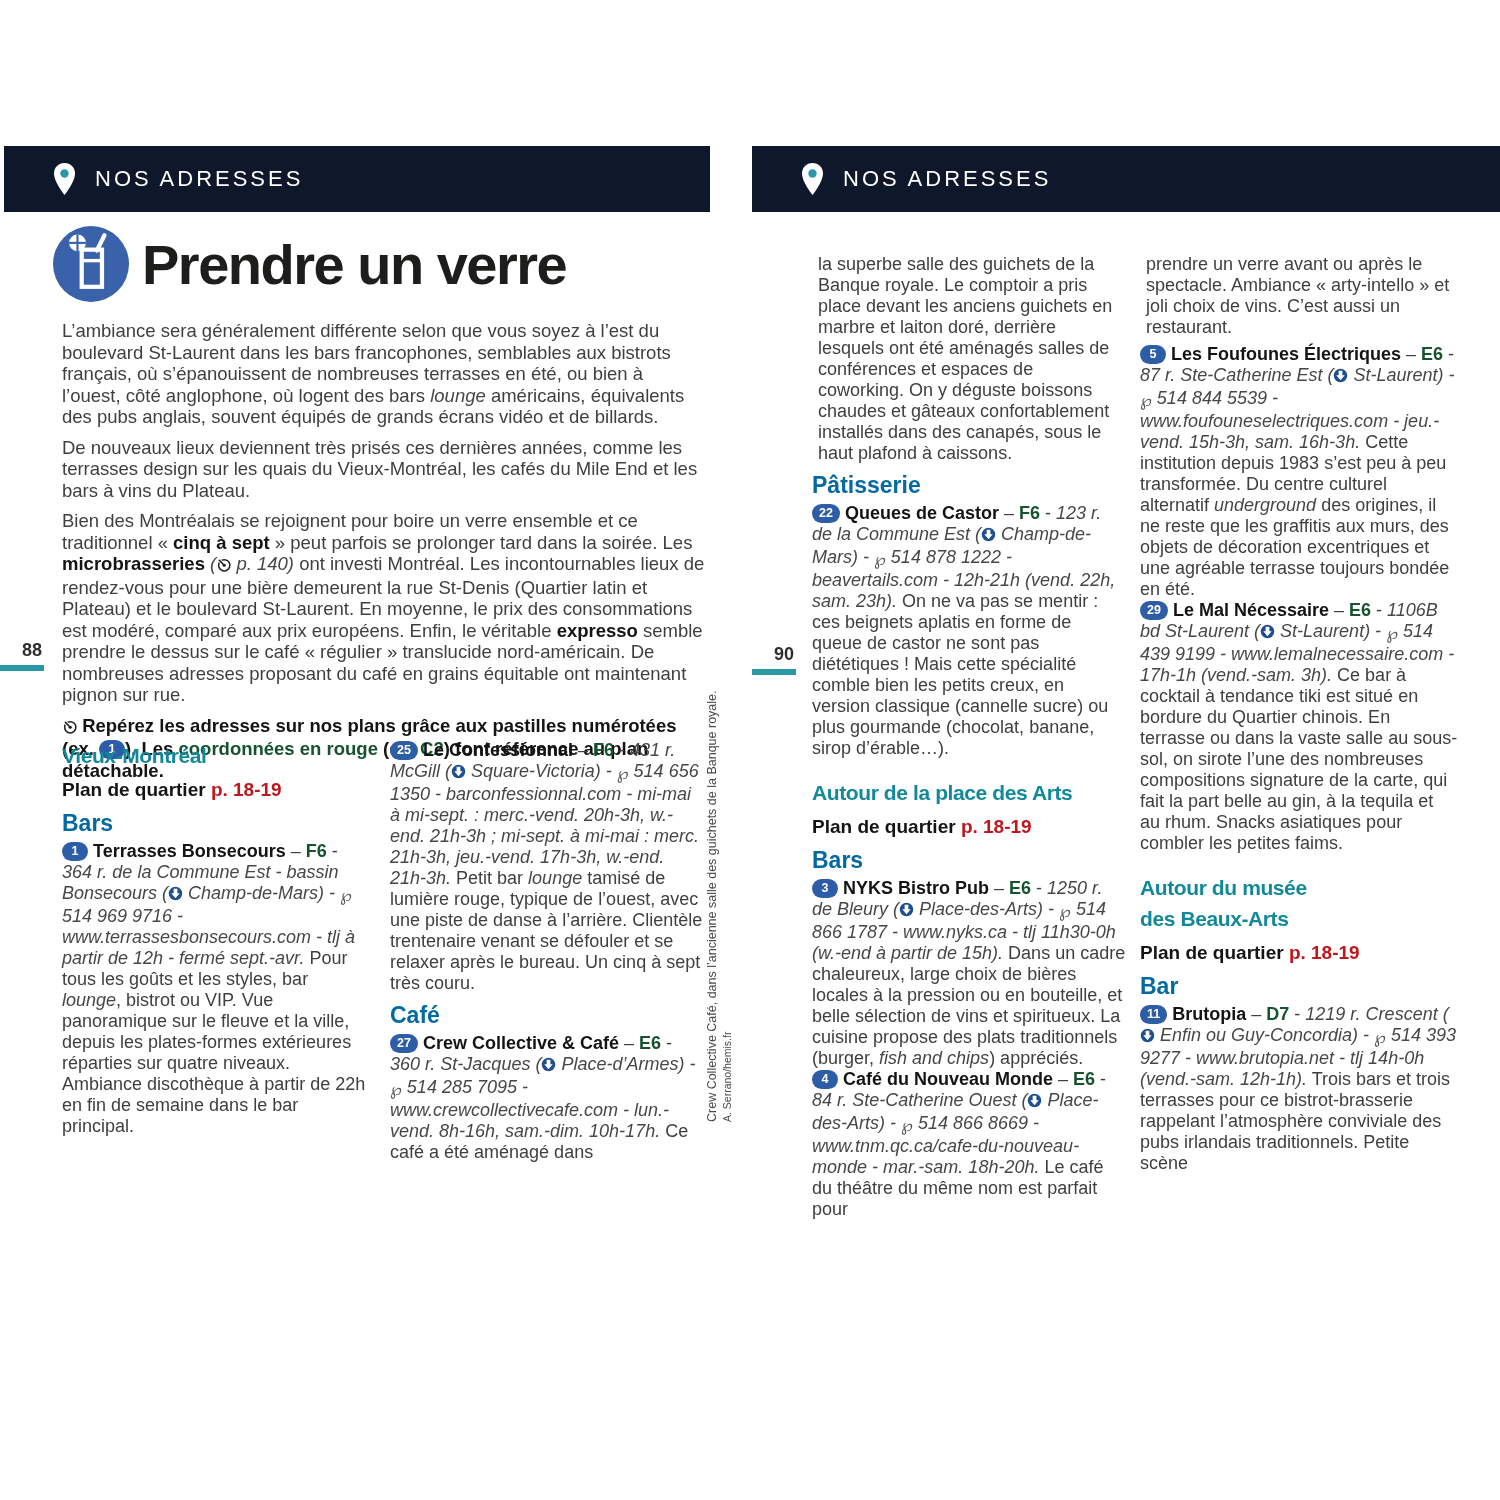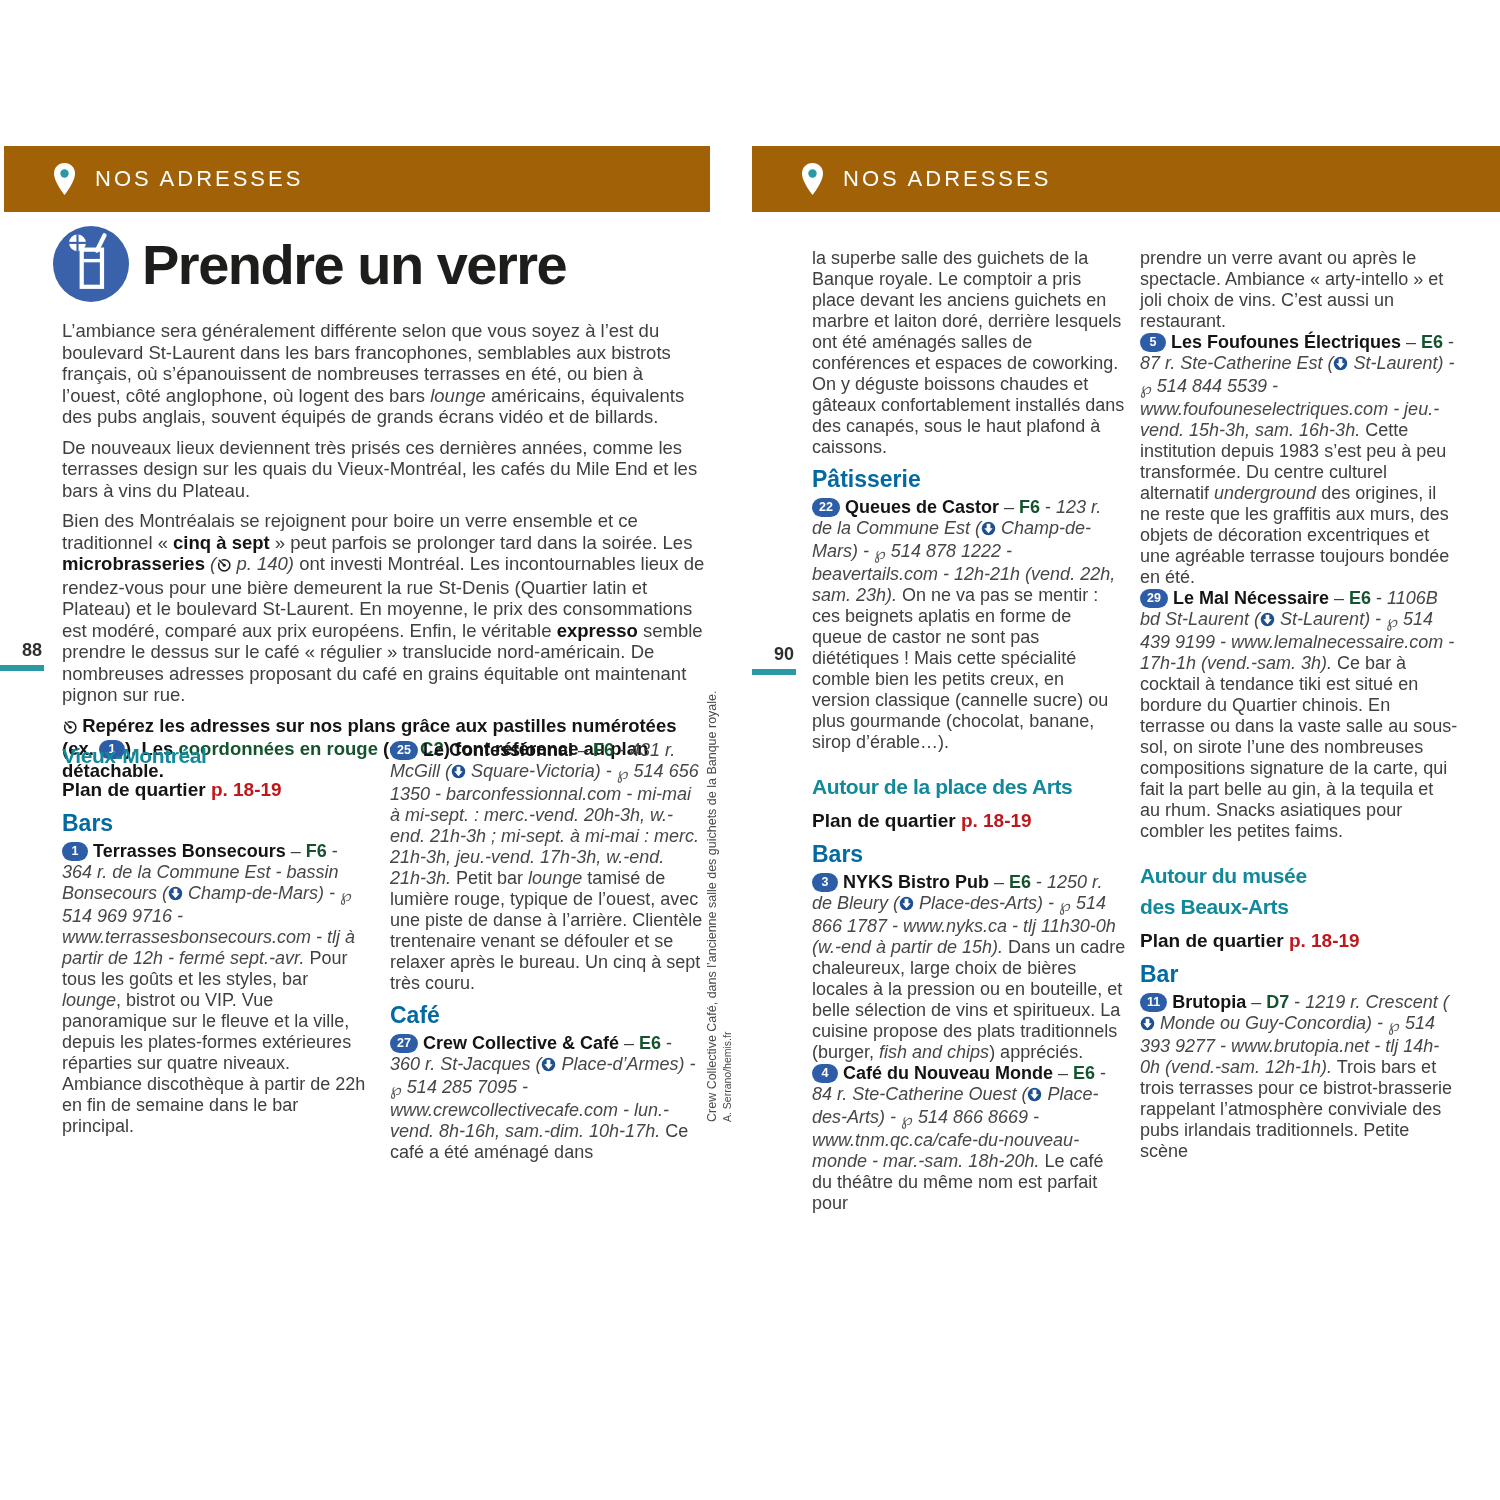--- a/index.html
+++ b/index.html
@@ -1,19 +1,19 @@
 <!DOCTYPE html>
 <html><head>
 <meta charset="utf-8">
 <style>
   html,body{margin:0;padding:0;background:#ffffff;}
   .canvas{position:relative;width:1500px;height:1500px;background:#fff;overflow:hidden;
           font-family:"Liberation Sans","DejaVu Sans",sans-serif;color:#3f3f3f;}
   
-  .hdr{position:absolute;top:146px;height:66px;background:#a16207;display:flex;align-items:center;}
+  .hdr{position:absolute;top:146px;height:66px;background:#0f172a;display:flex;align-items:center;}
   .hdr-left{left:4px;width:706px;}
   .hdr-right{left:752px;width:748px;}
   .hdr .pin{display:inline-flex;margin-left:48px;margin-right:18px;}
   .hdr-label{color:#fff;font-size:22px;letter-spacing:3px;font-weight:500;}
   
   .title-icon{position:absolute;left:53px;top:226px;width:76px;height:76px;border-radius:50%;
               background:#3a62ab;display:flex;align-items:center;justify-content:center;}
   .title{position:absolute;left:142px;top:232px;margin:0;font-size:56px;font-weight:700;
          color:#1d1d1b;letter-spacing:-1.5px;}
   
@@ -26,21 +26,21 @@
   .colL2{left:390px;top:740px;width:314px;}
   .colR1{left:812px;top:248px;width:314px;}
   .colR2{left:1140px;top:248px;width:318px;}
   .region{margin:0 0 8px 0;font-size:21px;line-height:31px;font-weight:700;color:#12899a;
           letter-spacing:-0.4px;white-space:nowrap;}
   .region.wrap2{white-space:normal;}
   .region.mt{margin-top:18px;}
   .plan{margin:0 0 10px 0;font-size:19px;font-weight:700;color:#141414;}
   .sub{margin:8px 0 5px 0;font-size:23px;line-height:26px;font-weight:700;color:#0369a1;}
   .entry{margin:0;}
-  .cont{margin:0;}
+  .cont{margin:6px;}
   
   .t-n{color:#3f3f3f;}
   .t-b{font-weight:700;color:#141414;}
   .t-i{font-style:italic;color:#474747;}
   .t-r{font-weight:700;color:#14532d;}
   .red{color:#c0171d;}
   .pill{display:inline-block;background:#2e5da8;color:#fff;font-size:12.5px;font-weight:700;
         line-height:1;padding:3px 7px;border-radius:10px;min-width:12px;text-align:center;
         vertical-align:2px;letter-spacing:0;}
   .ic{display:inline-block;vertical-align:-2px;}
@@ -172,21 +172,21 @@
     <p class="entry"><span class="pill">29</span><span class="t-b"> Le Mal Nécessaire</span><span class="t-n"> – </span><span class="t-r">E6</span><span class="t-n"> - </span><span class="t-i">1106B bd St-Laurent (</span><span class="ic"><svg viewBox="0 0 20 20" width="15" height="15">
             <circle cx="10" cy="10" r="9" fill="#1d4f91"></circle>
             <path d="M10 16.2 4.4 9.6h3.1V3.8h5v5.8h3.1Z" fill="#fff"></path>
           </svg></span><span class="t-i"> St-Laurent) - </span><span class="ic"><span class="phone-g">℘</span></span><span class="t-i"> 514 439 9199 - www.lemalnecessaire.com - 17h-1h (vend.-sam. 3h).</span><span class="t-n"> Ce bar à cocktail à tendance tiki est situé en bordure du Quartier chinois. En terrasse ou dans la vaste salle au sous-sol, on sirote l’une des nombreuses compositions signature de la carte, qui fait la part belle au gin, à la tequila et au rhum. Snacks asiatiques pour combler les petites faims.</span></p>
     <h2 class="region mt wrap2"><span>Autour du musée</span><br><span>des Beaux-Arts</span></h2>
     <p class="plan"><span>Plan de quartier</span> <span class="red">p. 18-19</span></p>
     <h3 class="sub">Bar</h3>
     <p class="entry"><span class="pill">11</span><span class="t-b"> Brutopia</span><span class="t-n"> – </span><span class="t-r">D7</span><span class="t-n"> - </span><span class="t-i">1219 r. Crescent (</span><span class="ic"><svg viewBox="0 0 20 20" width="15" height="15">
             <circle cx="10" cy="10" r="9" fill="#1d4f91"></circle>
             <path d="M10 16.2 4.4 9.6h3.1V3.8h5v5.8h3.1Z" fill="#fff"></path>
-          </svg></span><span class="t-i"> Monde ou Guy-Concordia) - </span><span class="ic"><span class="phone-g">℘</span></span><span class="t-i"> 514 393 9277 - www.brutopia.net - tlj 14h-0h (vend.-sam. 12h-1h).</span><span class="t-n"> Trois bars et trois terrasses pour ce bistrot-brasserie rappelant l’atmosphère conviviale des pubs irlandais traditionnels. Petite scène</span></p>
+          </svg></span><span class="t-i"> Enfin ou Guy-Concordia) - </span><span class="ic"><span class="phone-g">℘</span></span><span class="t-i"> 514 393 9277 - www.brutopia.net - tlj 14h-0h (vend.-sam. 12h-1h).</span><span class="t-n"> Trois bars et trois terrasses pour ce bistrot-brasserie rappelant l’atmosphère conviviale des pubs irlandais traditionnels. Petite scène</span></p>
   </div>
 
   <div class="pagenum pn-right">
     <span>90</span>
     <div class="pn-bar"></div>
   </div>
 
 </div>
 
 </body></html>

